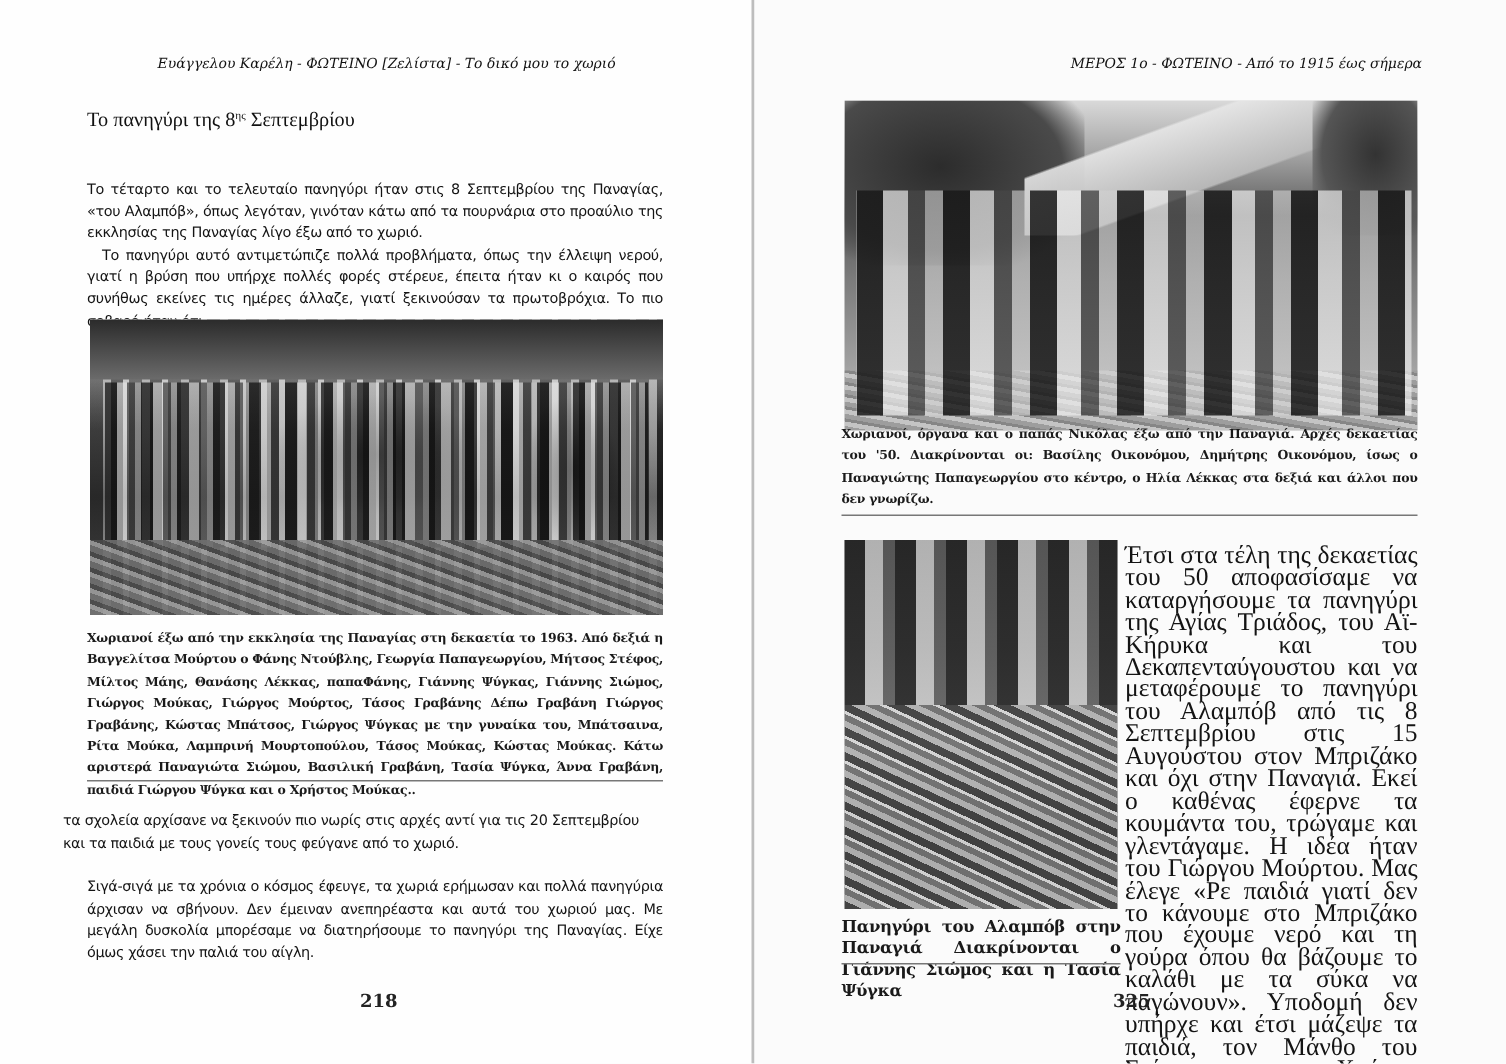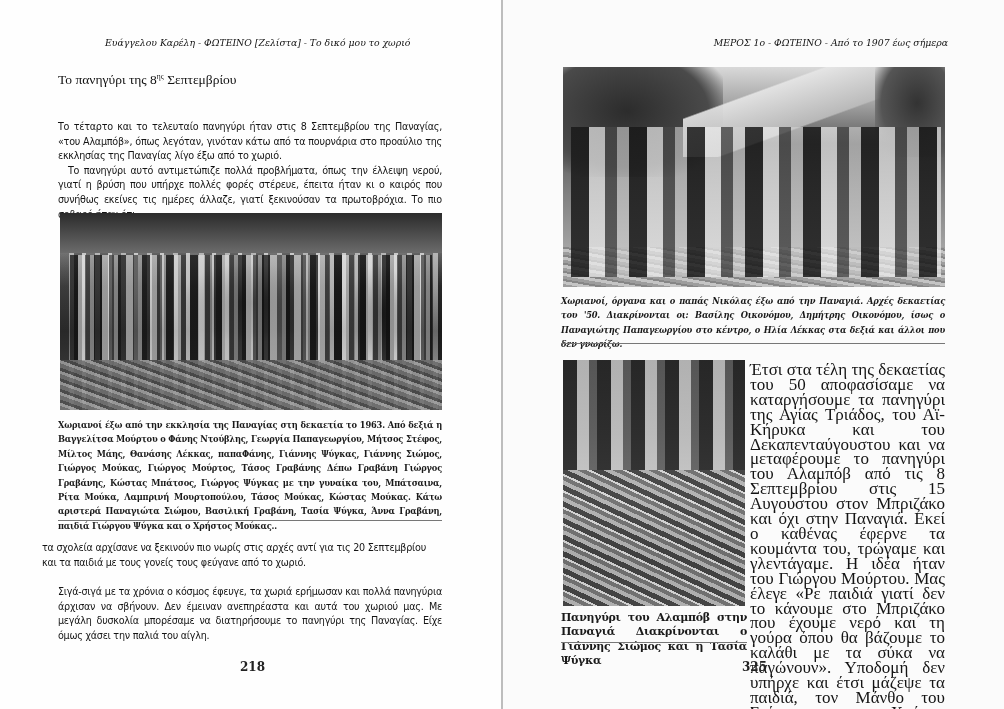--- a/index.html
+++ b/index.html
@@ -53,21 +53,21 @@
   
   .photo-2 { left: 60px; top: 67px; width: 382px; height: 220px;
     background: linear-gradient(180deg, #d9d9d9 0%, #a9a9a9 15%, #5b5b5b 35%, #7d7d7d 55%, #a0a0a0 80%, #c6c6c6 100%); }
   .photo-2 .mountain { position: absolute; left: 120px; top: 0; width: 220px; height: 90px; background: linear-gradient(160deg, transparent 30%, #e6e6e6 31%, #bdbdbd 60%, transparent 61%); opacity: 0.9; }
   .photo-2 .trees-left { position: absolute; left: 0; top: 0; width: 160px; height: 110px; background: radial-gradient(ellipse at 40% 40%, #2c2c2c 0%, #4a4a4a 60%, transparent 80%); }
   .photo-2 .trees-right { position: absolute; right: 0; top: 0; width: 70px; height: 90px; background: radial-gradient(ellipse at 60% 40%, #333 0%, #555 60%, transparent 85%); }
   .photo-2 .people { position: absolute; left: 8px; top: 60px; width: 370px; height: 150px;
     background: repeating-linear-gradient(90deg, rgba(25,25,25,0.85) 0 18px, rgba(235,235,235,0.7) 18px 34px, rgba(70,70,70,0.8) 34px 46px, rgba(210,210,210,0.6) 46px 58px); }
   .photo-2 .ground2 { position: absolute; left: 0; bottom: 0; width: 100%; height: 40px; background: repeating-linear-gradient(10deg, #9d9d9d 0 3px, #c4c4c4 3px 6px, #868686 6px 8px); }
 
-  .caption-2 { left: 58px; top: 294px; width: 384px; font-style: italic; }
+  .caption-2 { left: 58px; top: 282px; width: 384px; }
   .rule-2 { left: 58px; top: 343px; width: 384px; }
 
   .photo-3 { left: 60px; top: 360px; width: 182px; height: 246px;
     background: linear-gradient(180deg, #4b4b4b 0%, #6c6c6c 30%, #9a9a9a 55%, #5a5a5a 80%, #777 100%); }
   .photo-3 .kids { position: absolute; left: 0; top: 0; width: 100%; height: 110px;
     background: repeating-linear-gradient(90deg, rgba(30,30,30,0.8) 0 14px, rgba(220,220,220,0.7) 14px 26px, rgba(90,90,90,0.7) 26px 34px); }
   .photo-3 .table { position: absolute; left: 0; top: 110px; width: 100%; height: 136px;
     background: repeating-linear-gradient(25deg, #3b3b3b 0 5px, #b9b9b9 5px 9px, #707070 9px 13px, #e0e0e0 13px 15px); opacity: 0.85; }
 
   .caption-3 { left: 58px; top: 611px; width: 186px; font-size: 11px; letter-spacing: -0.3px; }
@@ -101,21 +101,21 @@
 
     <p class="p2 body-text">τα σχολεία αρχίσανε να ξεκινούν πιο νωρίς στις αρχές αντί για τις 20 Σεπτεμβρίου και τα παιδιά με τους γονείς τους φεύγανε από το χωριό.</p>
     <p class="p3 body-text">Σιγά-σιγά με τα χρόνια ο κόσμος έφευγε, τα χωριά ερήμωσαν και πολλά πανηγύρια άρχισαν να σβήνουν. Δεν έμειναν ανεπηρέαστα και αυτά του χωριού μας. Με μεγάλη δυσκολία μπορέσαμε να διατηρήσουμε το πανηγύρι της Παναγίας. Είχε όμως χάσει την παλιά του αίγλη.</p>
 
     <div class="page-number">218</div>
   </div>
 
   <div class="gutter"></div>
 
   <div class="page page-right">
-    <div class="running-head">ΜΕΡΟΣ 1ο - ΦΩΤΕΙΝΟ - Από το 1907 έως σήμερα</div>
+    <div class="running-head">ΜΕΡΟΣ 1ο - ΦΩΤΕΙΝΟ - Από το 1915 έως σήμερα</div>
 
     <div class="photo photo-2" title="Χωριανοί με όργανα και ο παπάς έξω από την Παναγιά">
       <div class="trees-left"></div>
       <div class="mountain"></div>
       <div class="trees-right"></div>
       <div class="ground2"></div>
       <div class="people"></div>
     </div>
     <div class="caption caption-2">Χωριανοί, όργανα και ο παπάς Νικόλας έξω από την Παναγιά. Αρχές δεκαετίας του '50. Διακρίνονται οι: Βασίλης Οικονόμου, Δημήτρης Οικονόμου, ίσως ο Παναγιώτης Παπαγεωργίου στο κέντρο, ο Ηλία Λέκκας στα δεξιά και άλλοι που δεν γνωρίζω.</div>
     <div class="rule rule-2"></div>

